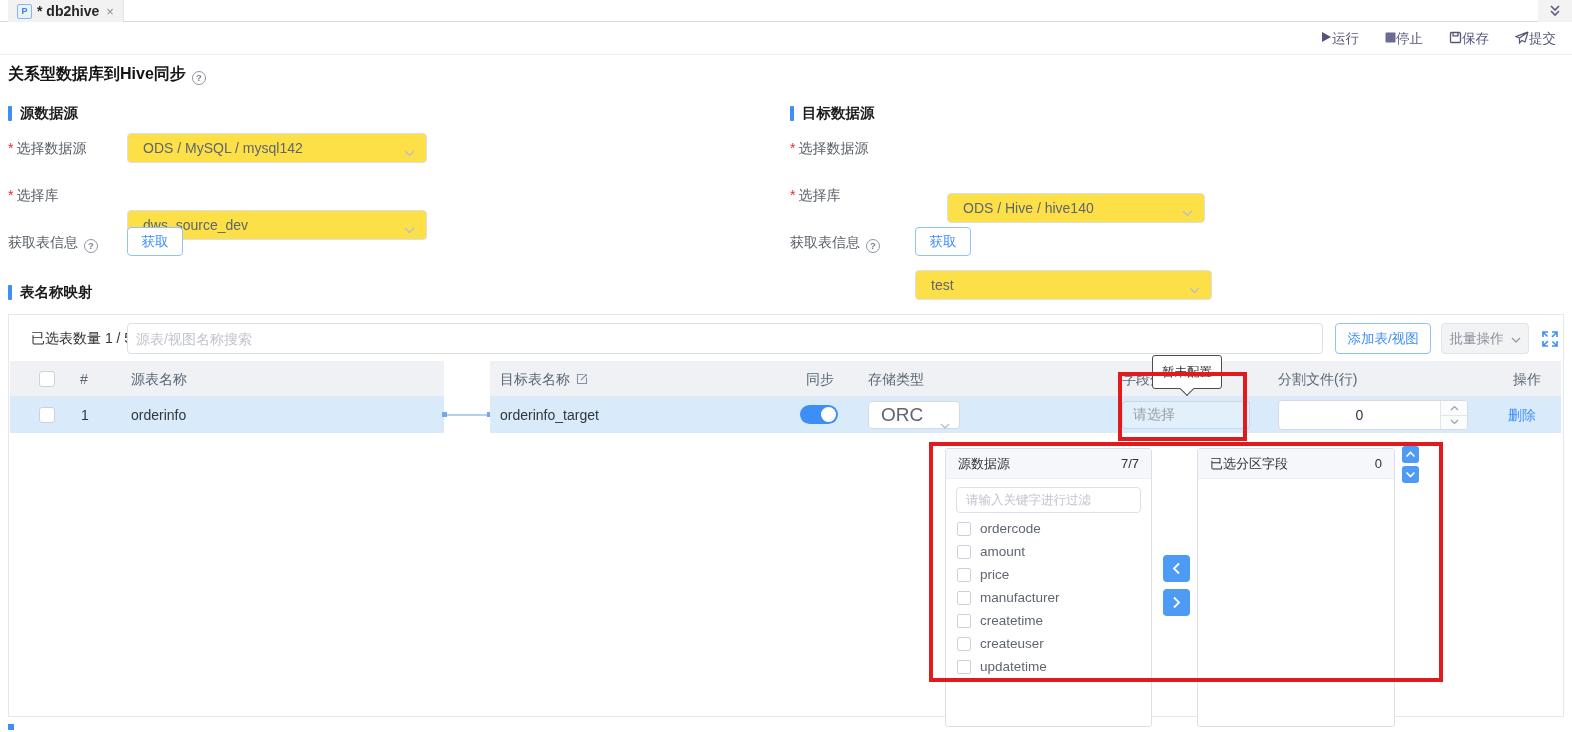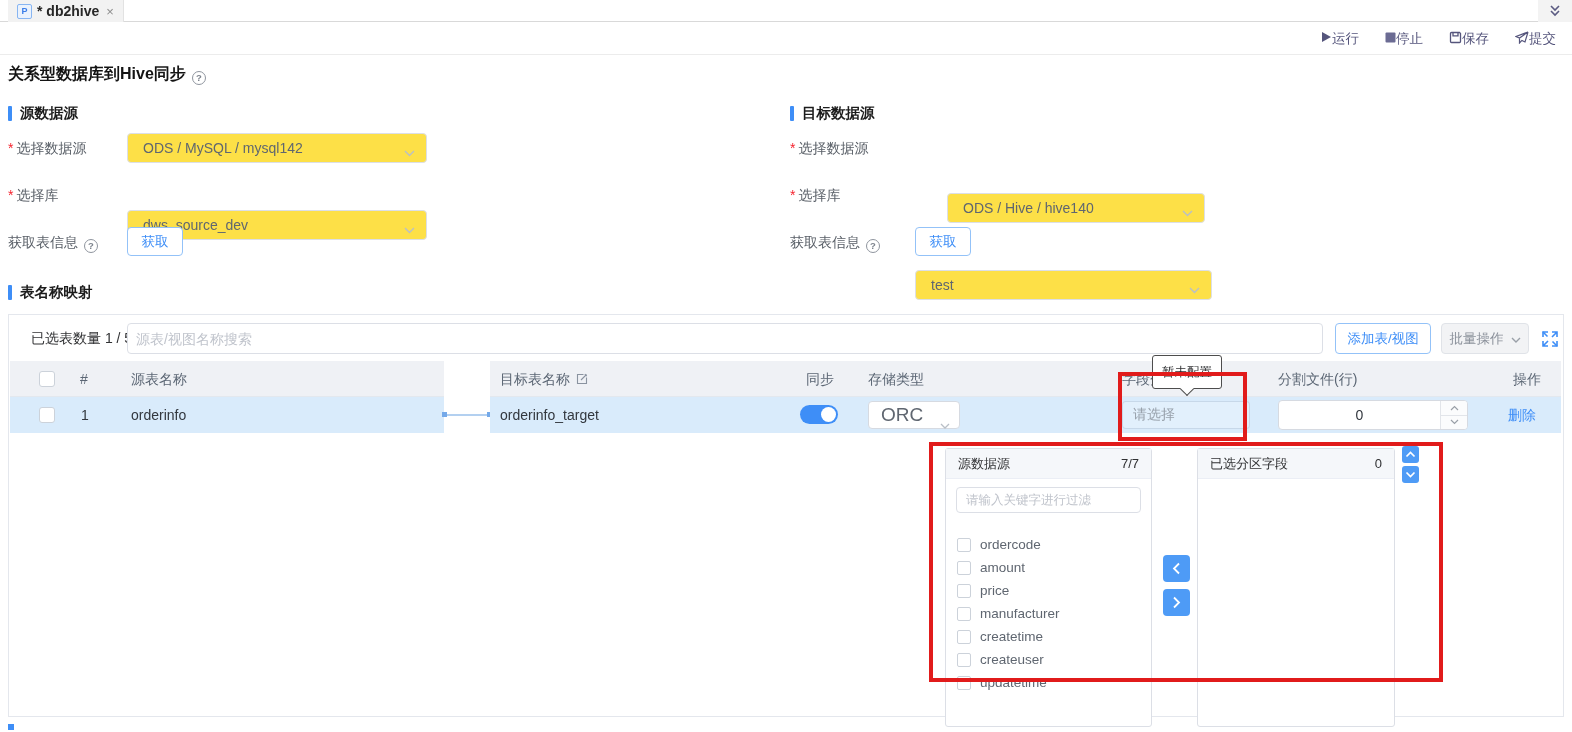--- a/index.html
+++ b/index.html
@@ -61,21 +61,21 @@
   .num-spin .sp+.sp{border-top:1px solid #e2e5ea;}
 
   .link-blue{color:#3e8ef7;font-size:14px;cursor:pointer;}
 
   .connector-line{position:absolute;height:2px;background:#b3d0f0;}
   .connector-dot{position:absolute;width:5px;height:5px;background:#74a9e9;}
 
   
   .panel{position:absolute;width:207px;height:279px;background:#fff;border:1px solid #dcdfe6;border-radius:3px;z-index:6;}
   .panel-head{height:30px;background:#f5f7fa;border-bottom:1px solid #ebeef5;display:flex;align-items:center;justify-content:space-between;padding:0 12px;font-size:13px;color:#303133;}
-  .panel-filter{margin:8px 10px 20px 10px;width:185px;height:26px;border:1px solid #dcdfe6;border-radius:4px;font-size:12.5px;padding:0 9px;outline:none;color:#303133;font-family:"Liberation Sans",sans-serif;}
+  .panel-filter{margin:8px 10px 4px 10px;width:185px;height:26px;border:1px solid #dcdfe6;border-radius:4px;font-size:12.5px;padding:0 9px;outline:none;color:#303133;font-family:"Liberation Sans",sans-serif;}
   .panel-filter::placeholder{color:#c0c4cc;}
   .field-item{display:flex;align-items:center;gap:9px;height:23px;padding-left:11px;cursor:pointer;}
   .field-cbx{width:14px;height:14px;border:1px solid #ccd2da;border-radius:2px;background:#fff;flex:none;}
   .field-label{font-size:13.5px;color:#5f6670;}
   .tbtn{position:absolute;width:27px;height:27px;border-radius:4px;background:#4e9bf6;display:flex;align-items:center;justify-content:center;cursor:pointer;z-index:7;}
   .udbtn{position:absolute;width:17px;height:17px;border-radius:3px;background:#4e9bf6;display:flex;align-items:center;justify-content:center;cursor:pointer;z-index:7;}
 
   
   .tooltip{position:absolute;left:1152px;top:355px;width:70px;height:34px;background:#fff;border:1px solid #4d4d4d;border-radius:3px;display:flex;align-items:center;justify-content:center;font-size:12.5px;color:#303133;z-index:5;}
   .tooltip-caret{position:absolute;left:1182px;top:384px;width:10px;height:10px;background:#fff;border-right:1px solid #4d4d4d;border-bottom:1px solid #4d4d4d;transform:rotate(45deg);z-index:5;}

